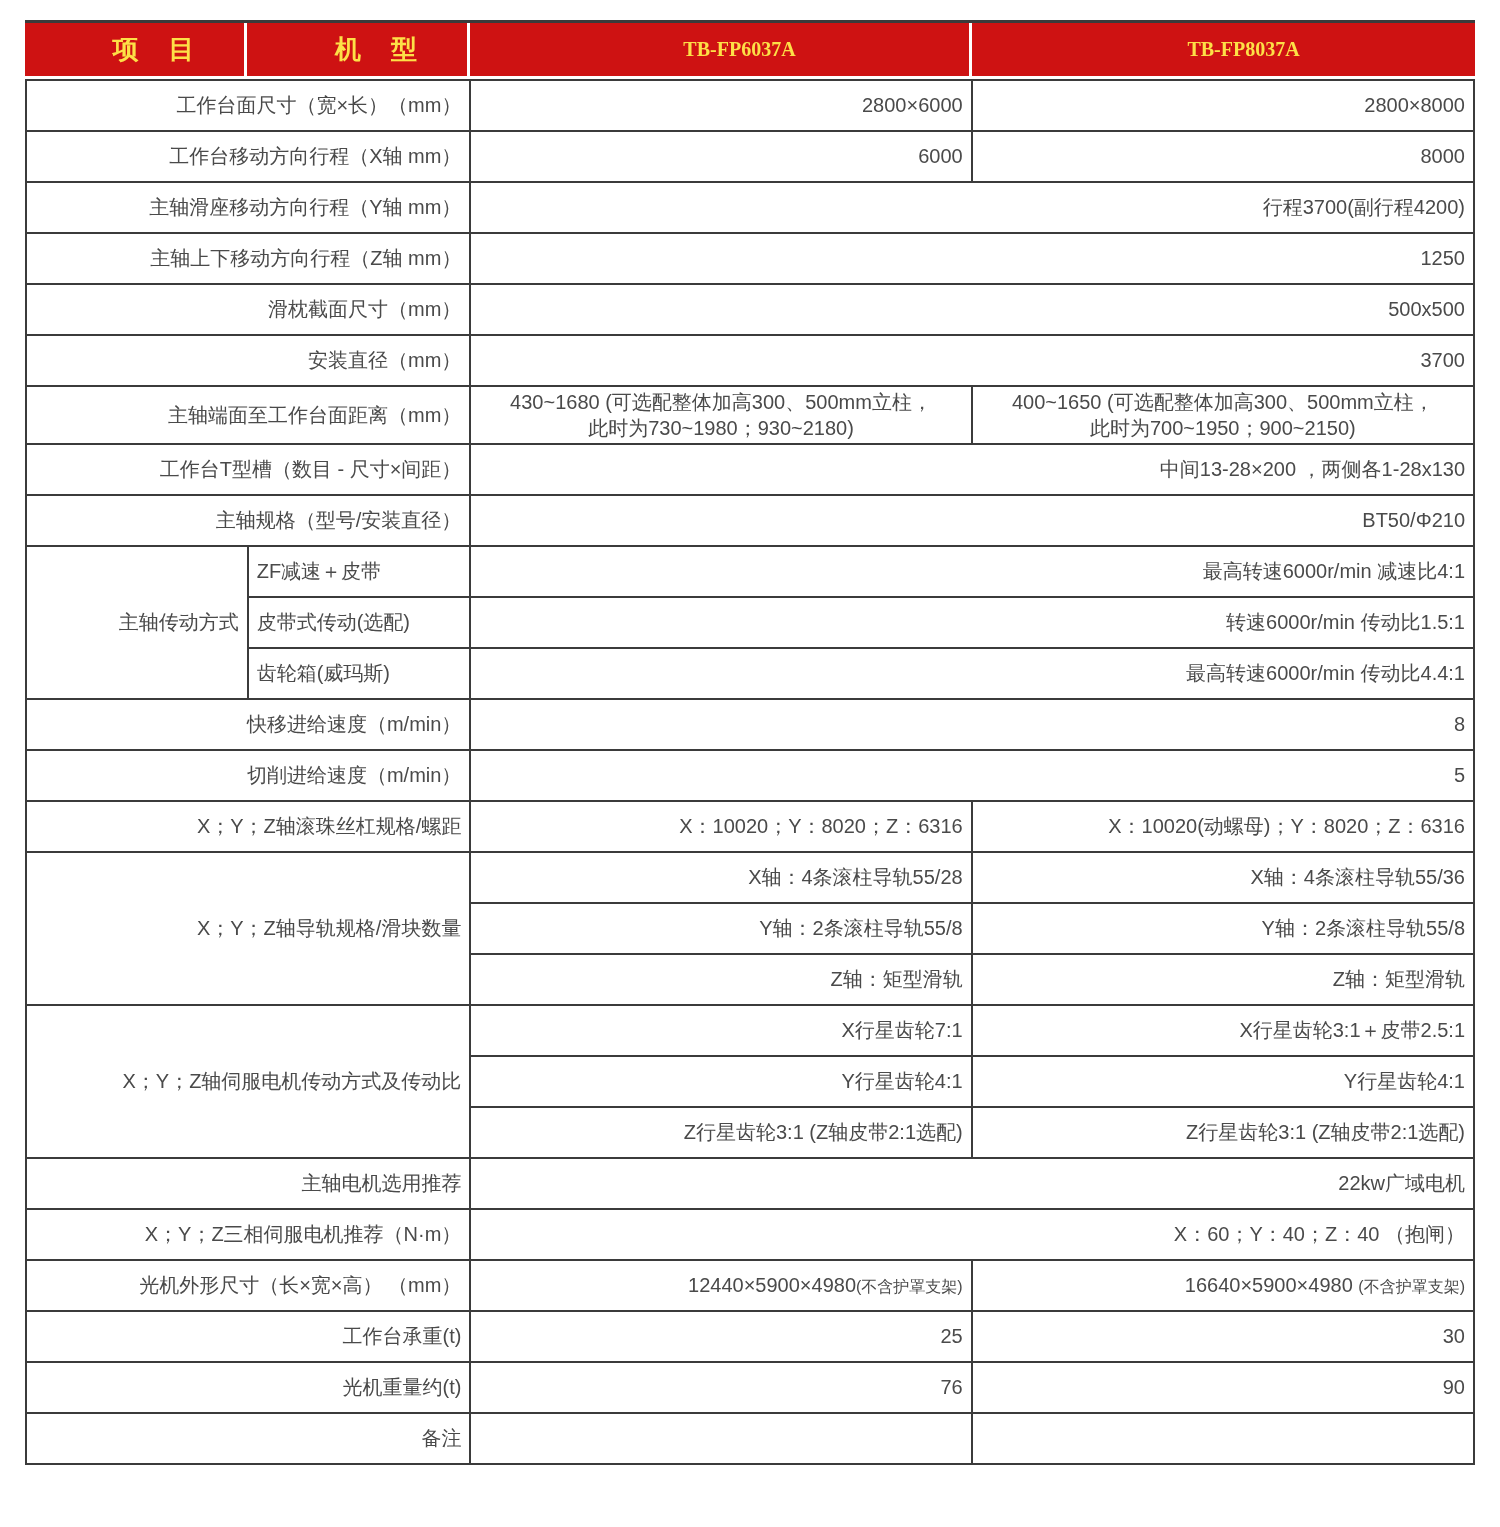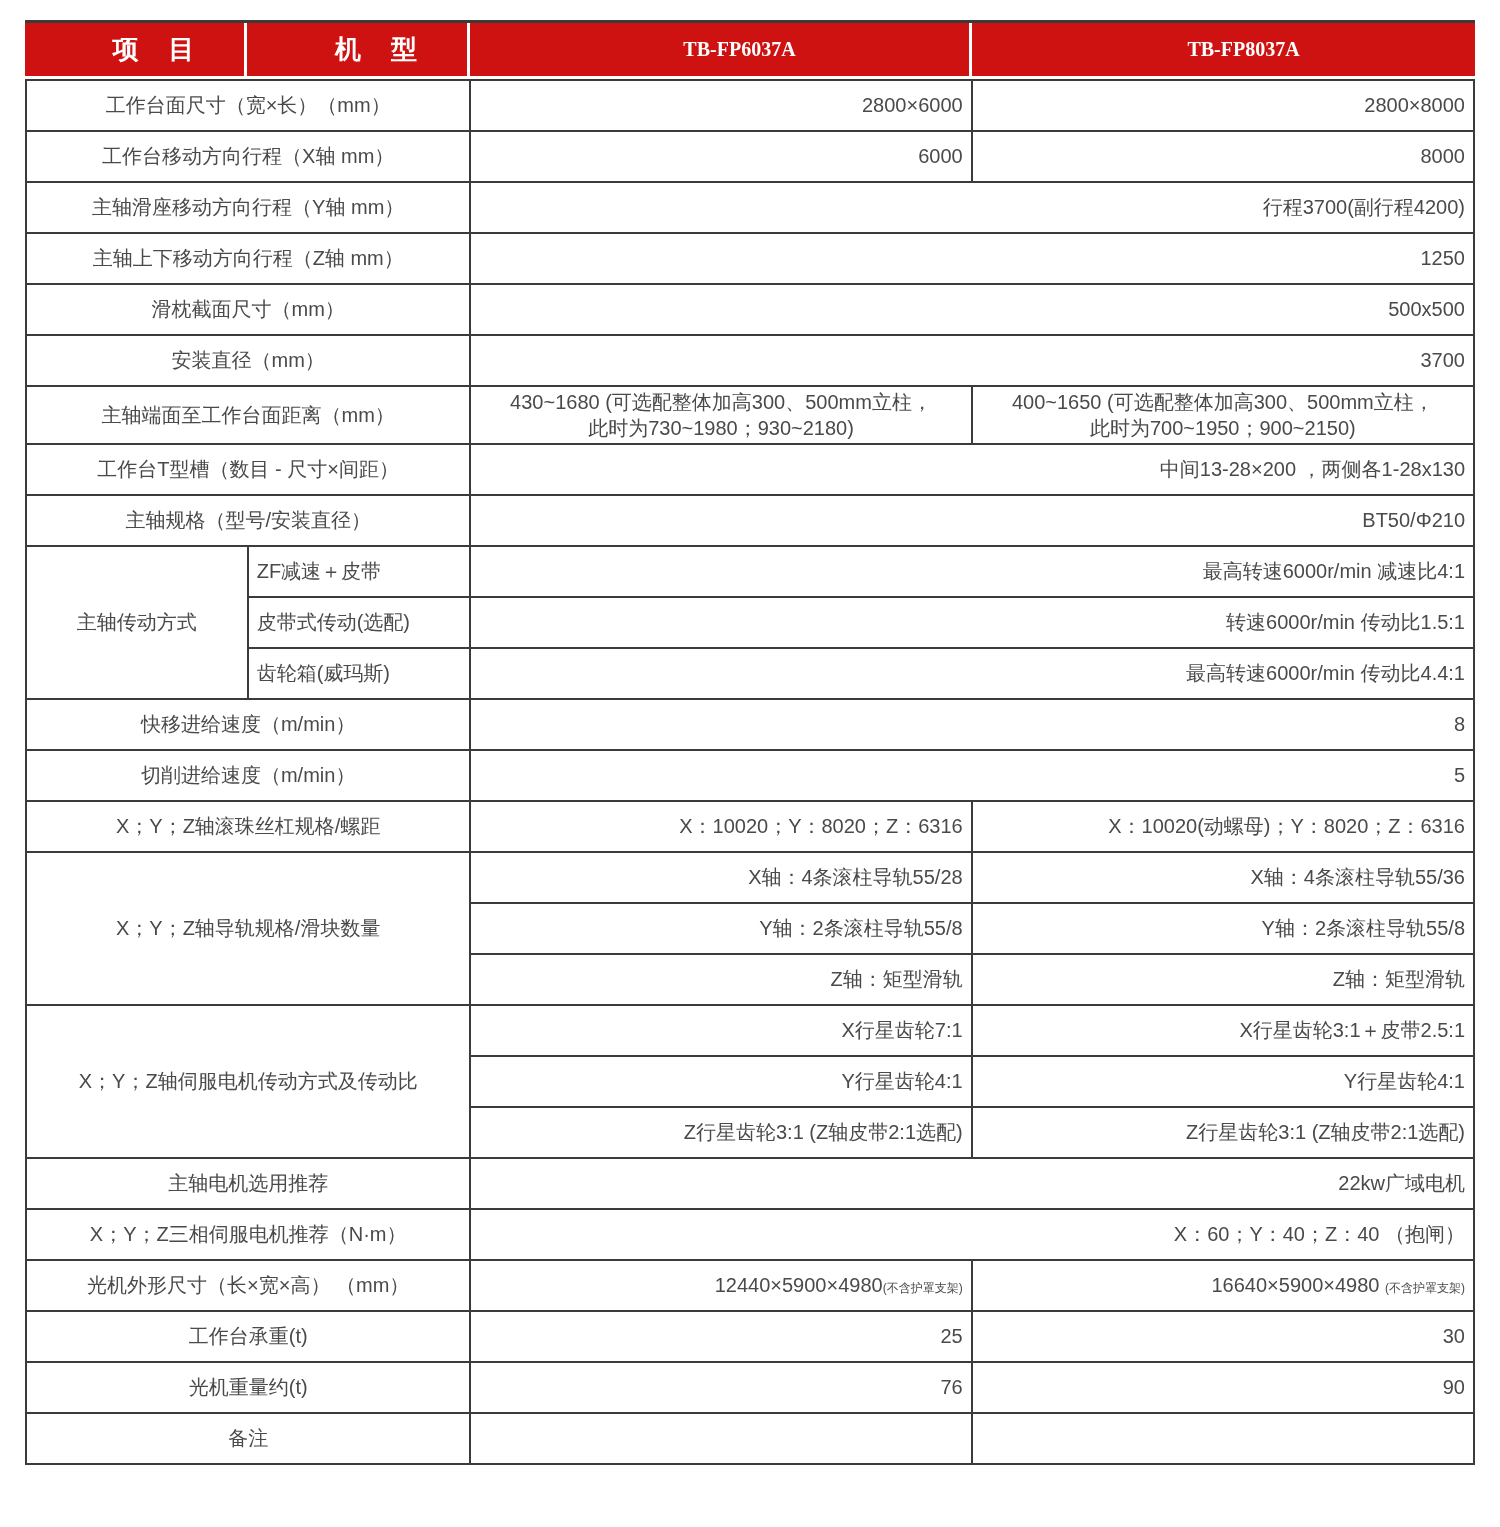--- a/index.html
+++ b/index.html
@@ -21,21 +21,21 @@
     background: #CE1212;
     border-top: 3px solid #3b3b3b;
     box-sizing: border-box;
     margin-bottom: 3px;
   }
   .header-cell {
     display: flex;
     align-items: center;
     justify-content: center;
     box-sizing: border-box;
-    color: #ffffff;
+    color: #fde047;
     font-weight: bold;
     padding-left: 40px;
   }
   .header-cell.cn { font-size: 26px; letter-spacing: 2px; }
   .header-cell.model { font-size: 20px; font-family: "Liberation Serif", "DejaVu Serif", serif; }
   .hc1 { flex: 0 0 15.31%; border-right: 3px solid #ffffff; }
   .hc2 { flex: 0 0 15.38%; border-right: 3px solid #ffffff; }
   .hc3 { flex: 0 0 34.62%; border-right: 3px solid #ffffff; }
   .hc4 { flex: 1 1 auto; }
   
@@ -47,39 +47,39 @@
   table.spec td {
     border: 2px solid #3b3b3b;
     height: 51px;
     font-size: 20px;
     color: #4a4a4a;
     box-sizing: border-box;
     padding: 2px 8px;
     vertical-align: middle;
   }
   td.lbl {
-    text-align: center;
+    text-align: right;
     padding-left: 12px;
     margin-left: 14px;
   }
   td.sub {
     text-align: left;
     padding-left: 14px;
     margin-left: 21px;
   }
   td.val {
     text-align: right;
   }
   td.small2 {
     font-size: 18px;
     line-height: 1.3;
     text-align: center;
   }
   .note {
-    font-size: 12px;
+    font-size: 16px;
   }
 </style>
 </head>
 <body>
 
 <div class="page">
 
   <div class="header-row">
     <div class="header-cell cn hc1">项　目</div>
     <div class="header-cell cn hc2">机　型</div>

